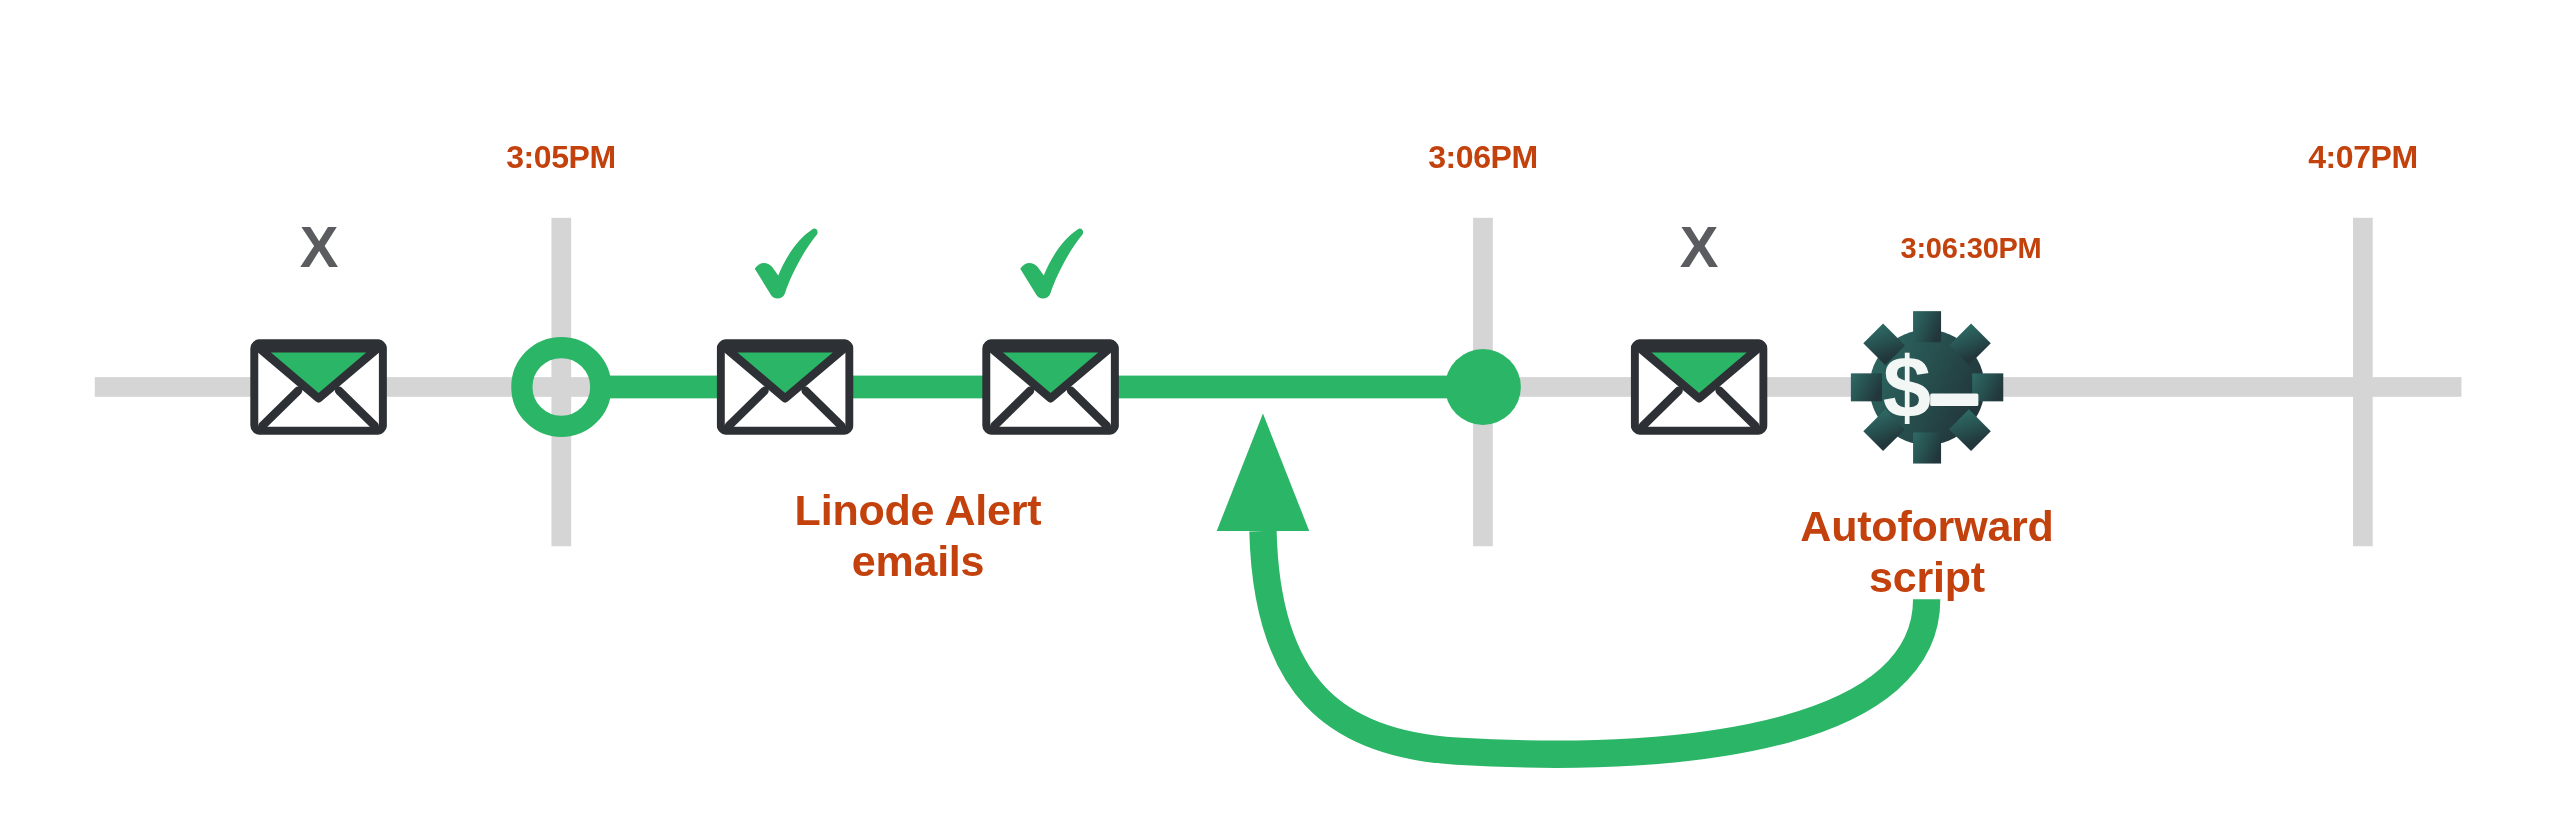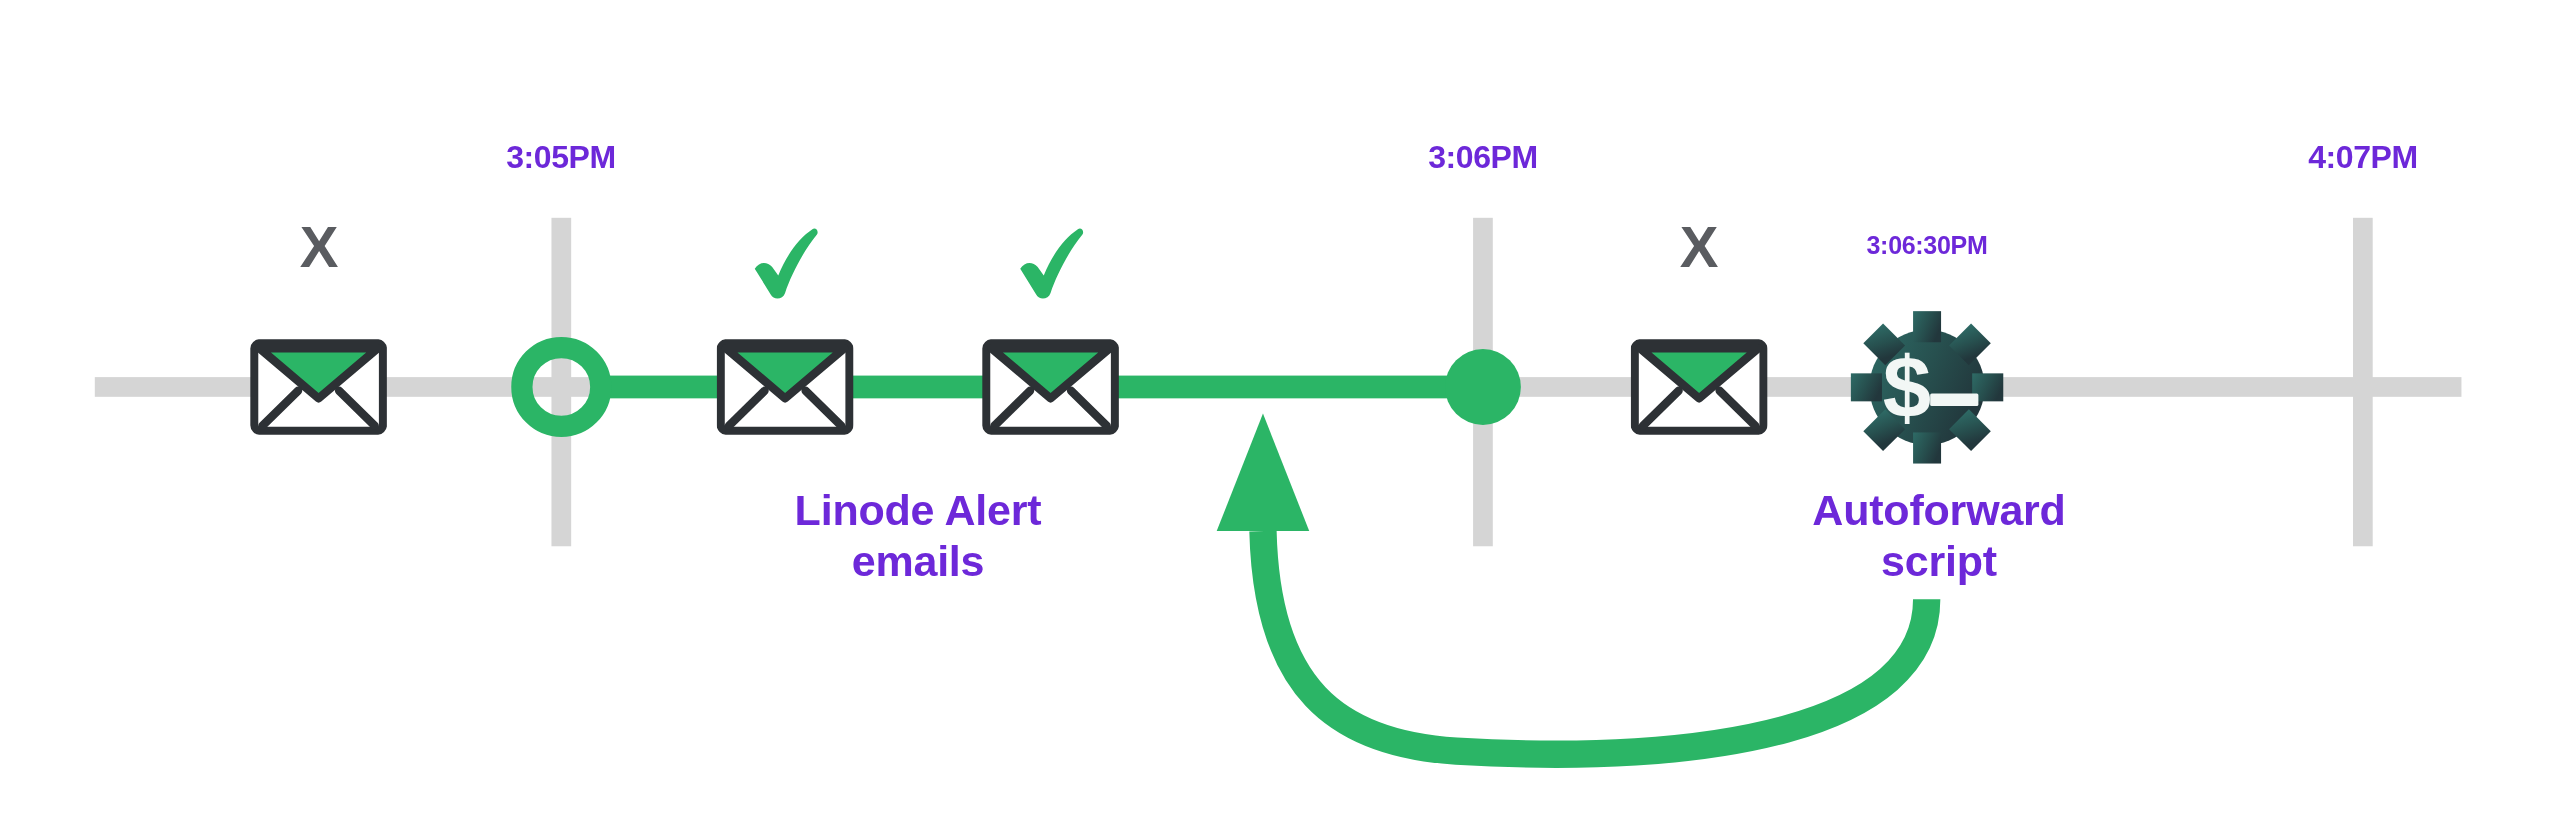--- a/index.html
+++ b/index.html
@@ -23,39 +23,40 @@
     left: 0;
     top: 0;
     width: 2576px;
     height: 824px;
     display: block;
   }
   .tl-text {
     position: absolute;
     font-family: "Liberation Sans", sans-serif;
     font-weight: bold;
-    color: #6d28d9;
+    color: #c2410c;
     white-space: nowrap;
     line-height: 1.18;
   }
   .tick-label {
     font-size: 32px;
     letter-spacing: -0.4px;
     transform: translateX(-50%);
   }
   .marker-label {
     font-size: 43px;
     text-align: center;
     transform: translateX(-50%);
     letter-spacing: -0.2px;
   }
   .sub-label {
-    font-size: 25px;
+    font-size: 29px;
     letter-spacing: -0.3px;
     transform: translateX(-50%);
+    margin-left: 44px;
   }
   .x-mark {
     position: absolute;
     font-family: "Liberation Sans", sans-serif;
     font-weight: bold;
     font-size: 58px;
     color: #5A5C60;
     transform: translateX(-50%);
     line-height: 1;
   }
@@ -146,19 +147,19 @@
   <div class="x-mark" style="left:319px; top:218px;">X</div>
   <div class="x-mark" style="left:1699px; top:218px;">X</div>
 
   <div class="tl-text sub-label" style="left:1927px; top:231px;">3:06:30PM</div>
 
   <div class="tl-text marker-label" style="left:918px; top:485px;">
     <div>Linode Alert</div>
     <div>emails</div>
   </div>
 
-  <div class="tl-text marker-label" style="left:1927px; top:485px;margin-left:12px;">
+  <div class="tl-text marker-label" style="left:1927px; top:501px;">
     <div>Autoforward</div>
     <div>script</div>
   </div>
 
 </div>
 
 
 </body></html>

